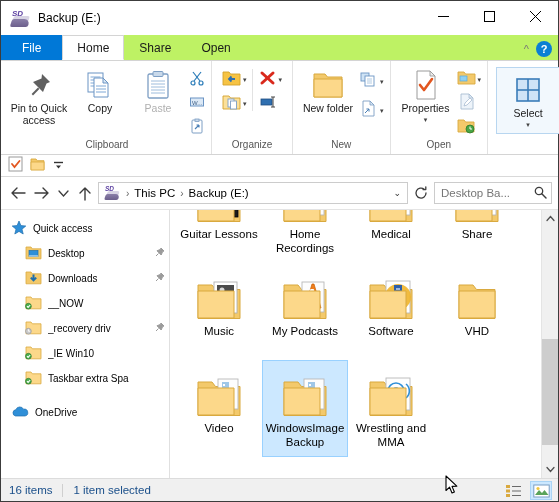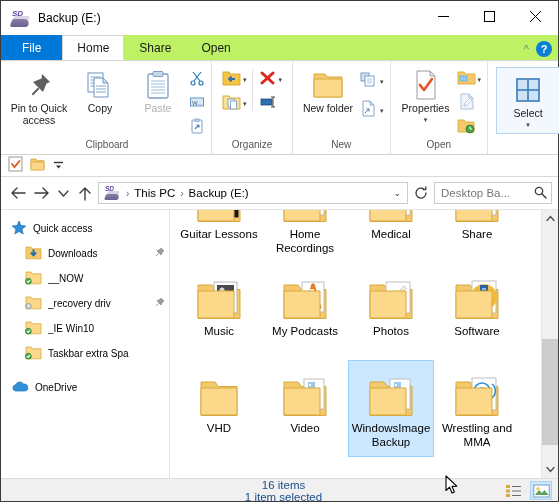--- a/index.html
+++ b/index.html
@@ -265,21 +265,20 @@
 
   
   .statusbar {
     height: 23px; min-height: 23px;
     background: #f0f0f0;
     border-top: 1px solid #dcdcdc;
     display: flex; align-items: center;
     font-size: 11.5px; color: #1a4f8a;
     padding-left: 8px;
     position: relative;
-    flex-direction: column;
   }
   .status-sep { width: 1px; height: 13px; background: #cfcfcf; margin: 0 10px; }
   .view-btns {
     position: absolute; right: 6px; top: 0; height: 23px;
     display: flex; align-items: center; gap: 6px;
   }
   .vbtn { width: 22px; height: 19px; display: flex; align-items: center; justify-content: center; }
   .vbtn.active { background: #cce8ff; border: 1px solid #aad4f5; }
 
   .cursor { position: absolute; left: 444px; top: 474px; z-index: 40; }
@@ -654,20 +653,35 @@
 
       <div class="nav-item">
         <span>
           <svg width="16" height="16" viewBox="0 0 16 16">
             <path d="M8 1 L9.9 5.6 L14.8 6 L11 9.2 L12.2 14 L8 11.4 L3.8 14 L5 9.2 L1.2 6 L6.1 5.6 Z" fill="#2f8fd8" stroke="#1f6fae" stroke-width="0.7"></path>
           </svg>
         </span>
         <span class="nav-label">Quick access</span>
       </div>
 
+      <div class="nav-item child">
+        <span>
+          <svg width="17" height="15" viewBox="0 0 17 15">
+            <path d="M1 2 h5 l1.3 1.8 H16 v10 H1 Z" fill="#f3c96b" stroke="#d9a93f" stroke-width="0.8"></path>
+            <rect x="4" y="5.5" width="9" height="6" fill="#2f8fd8" stroke="#1f6fae" stroke-width="0.7"></rect>
+            <line x1="4" y1="11" x2="13" y2="11" stroke="#fff" stroke-width="0.9"></line>
+          </svg>
+        </span>
+        <span class="nav-label">Desktop</span>
+        <span class="pin">
+          <svg width="11" height="11" viewBox="0 0 11 11">
+              <path d="M7 1 L10 4 L8.6 4.6 L7.2 8 L3 3.8 L6.4 2.4 Z M2 9 L4.5 6.5" stroke="#9b9b9b" stroke-width="1" fill="#9b9b9b"></path>
+            </svg>
+        </span>
+      </div>
 
       <div class="nav-item child">
         <span>
           <svg width="17" height="15" viewBox="0 0 17 15">
             <path d="M1 2 h5 l1.3 1.8 H16 v10 H1 Z" fill="#f3c96b" stroke="#d9a93f" stroke-width="0.8"></path>
             <path d="M8.5 4.5 v4.5 M5.8 7.6 L8.5 10.3 L11.2 7.6" stroke="#1f6fae" stroke-width="2" fill="none"></path>
           </svg>
         </span>
         <span class="nav-label">Downloads</span>
         <span class="pin">
@@ -825,34 +839,20 @@
               <rect x="24" y="4" width="22" height="30" fill="#fdfdfd" stroke="#b8b8b8" stroke-width="0.9"></rect>
               <path d="M34 6 l2 0 l7 24 h-16 z" fill="#f07d1a" stroke="#c45c00" stroke-width="0.7"></path>
               <path d="M32.5 11 h3.2 l1.6 5 h-6.4 z" fill="#fff"></path>
               <path d="M28 27 h14 v3 h-14 z" fill="#fff"></path>
               <path d="M6 13 h36 v27 H6 Z" fill="#fcd88a" stroke="#d9a93f" stroke-width="1"></path>
             </svg>
           </span>
           <span class="cell-label">My Podcasts</span>
         </div>
 
-        <div class="cell">
-          <span class="cell-ico">
-            <svg class="fsvg" viewBox="0 0 54 46">
-              <path d="M6 7 h14 l3.5 4.5 H48 v29 H6 Z" fill="#f3c96b" stroke="#d9a93f" stroke-width="1"></path>
-              <rect x="22" y="4" width="24" height="31" fill="#fff" stroke="#b8b8b8" stroke-width="0.9"></rect>
-              <path d="M26 19 h15 a7.5 7.5 0 0 1 -15 0 z" fill="#eef0ee" stroke="#bdbdbd" stroke-width="0.8"></path>
-              <path d="M31 18 l9 -10 l2.5 2 l-9 10 z" fill="#f2f2f2" stroke="#bdbdbd" stroke-width="0.8"></path>
-              <circle cx="29.5" cy="25" r="2.4" fill="#7cbf4a"></circle>
-              <circle cx="35" cy="25.5" r="1.8" fill="#9ed06e"></circle>
-              <path d="M6 13 h36 v27 H6 Z" fill="#fcd88a" stroke="#d9a93f" stroke-width="1"></path>
-            </svg>
-          </span>
-          <span class="cell-label">Photos</span>
-        </div>
 
         <div class="cell">
           <span class="cell-ico">
             <svg class="fsvg" viewBox="0 0 54 46">
               <path d="M6 7 h14 l3.5 4.5 H48 v29 H6 Z" fill="#f3c96b" stroke="#d9a93f" stroke-width="1"></path>
               <rect x="22" y="3" width="24" height="32" fill="#fff" stroke="#b8b8b8" stroke-width="0.9"></rect>
               <path d="M34 6 a11 11 0 0 1 0 26 a11 11 0 0 1 0 -26 z" fill="#f0b429" opacity="0.9"></path>
               <path d="M30 7 h8 v22 l-4 4 l-4 -4 z" fill="#2f5fa8"></path>
               <g stroke="#fff" stroke-width="1.1">
                   <line x1="32" y1="11" x2="36" y2="11"></line>

